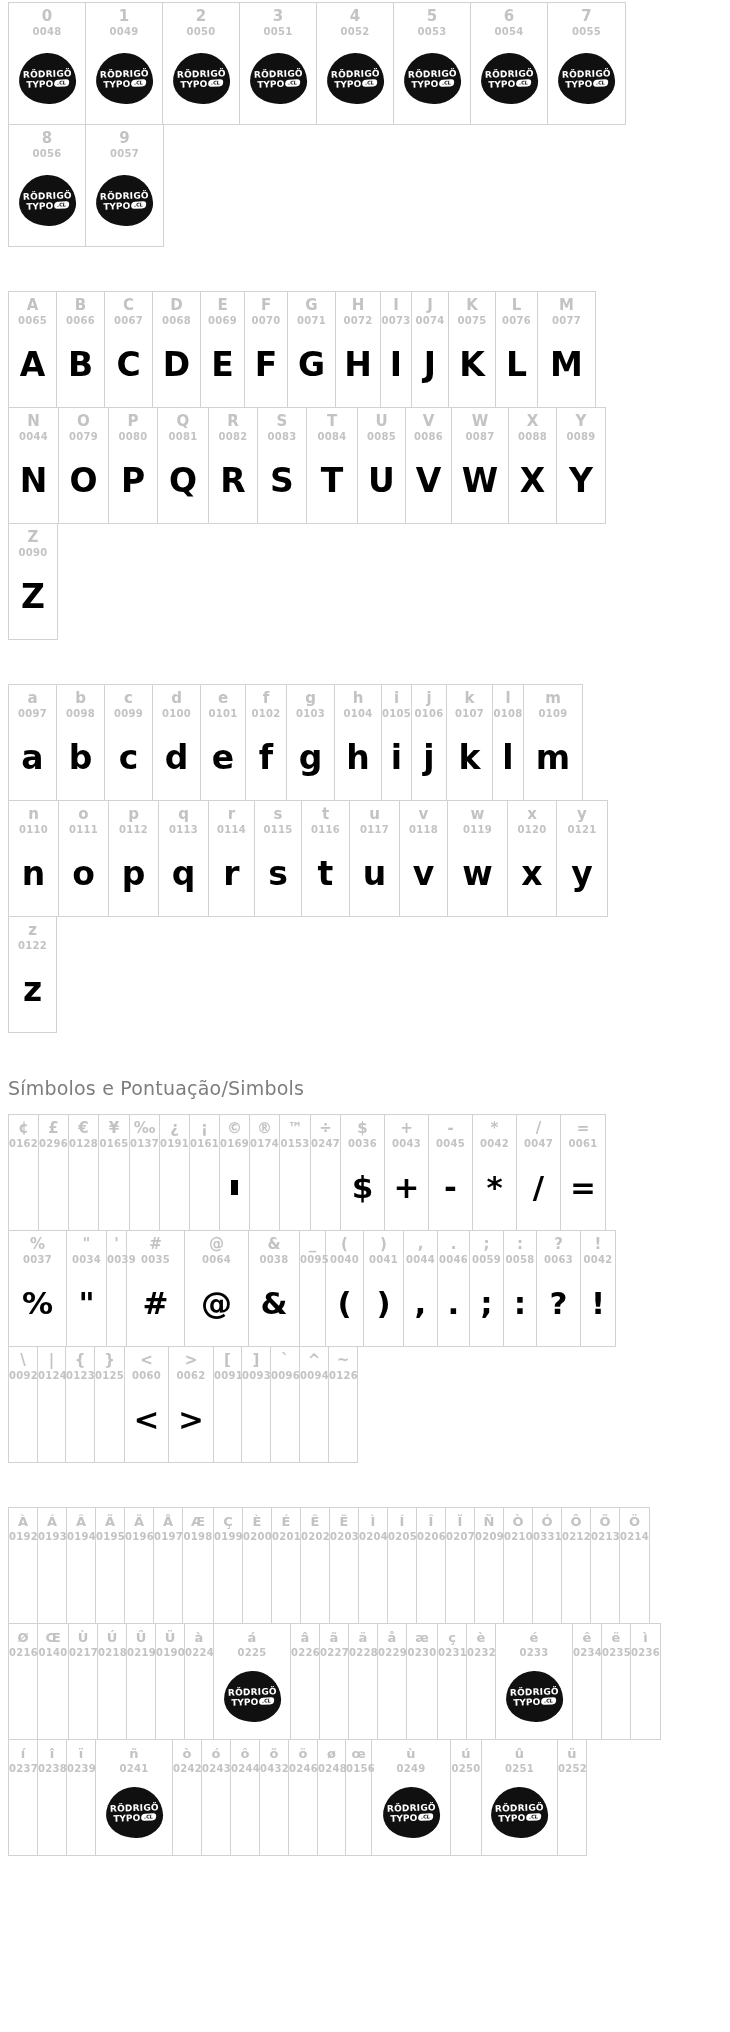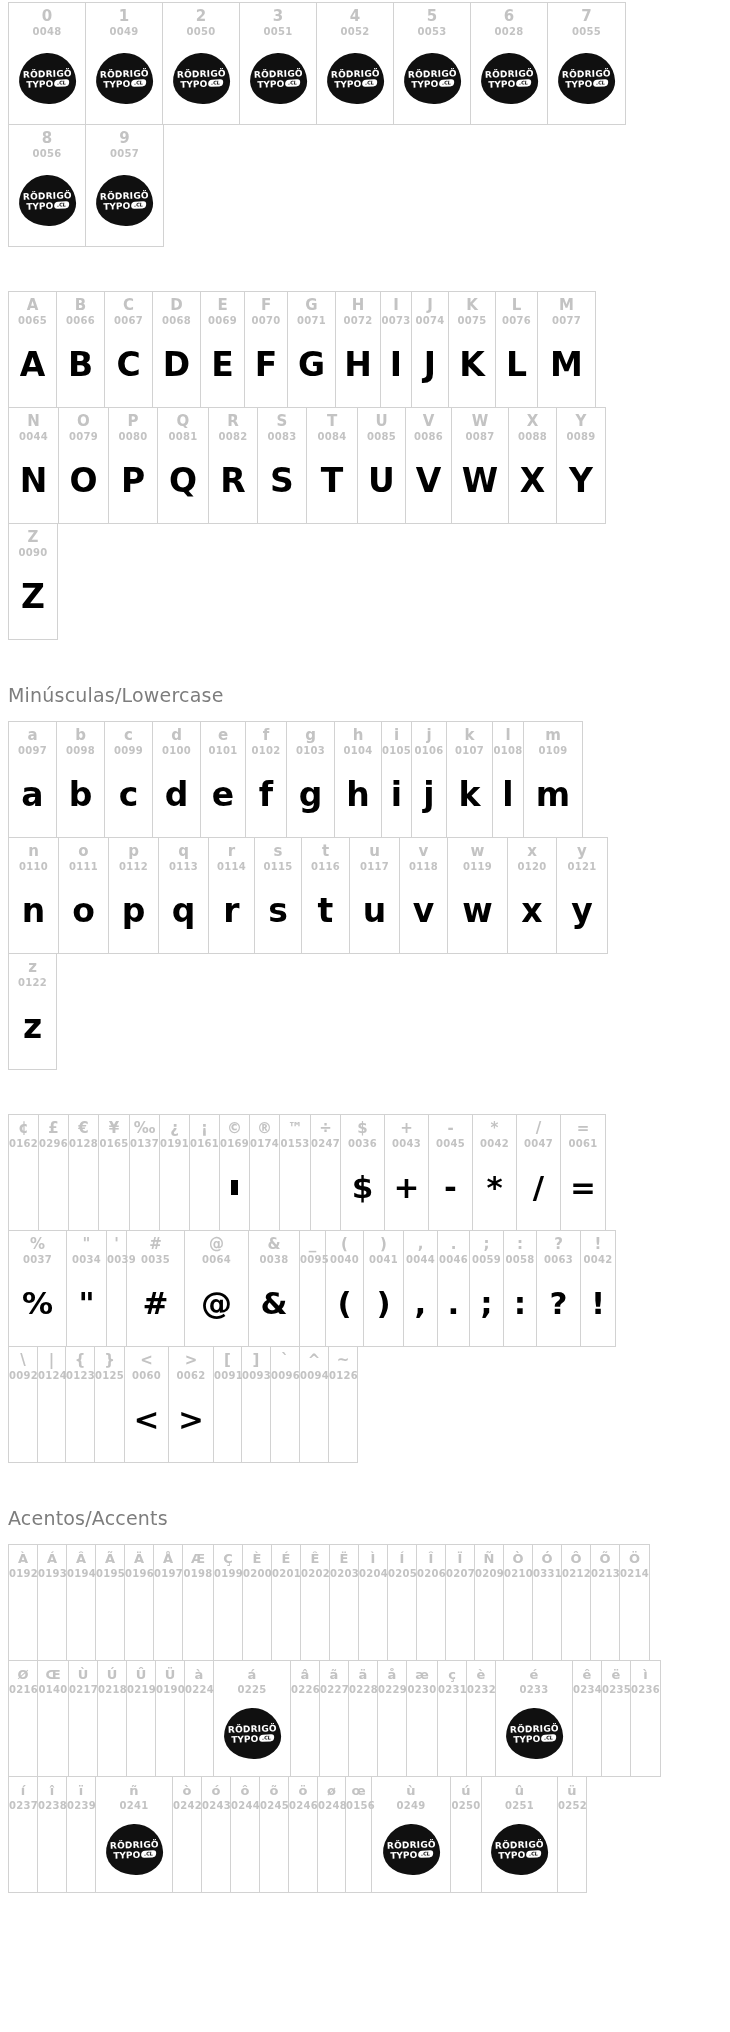--- a/index.html
+++ b/index.html
@@ -196,21 +196,21 @@
               <span class="l1">RÖDRIGÖ</span>
               <span class="l2">
                 <span class="l2t">TYPO</span>
                 <span class="badge">.CL</span>
               </span>
             </span>
           </div>
         </div>
         <div class="glyph-cell" style="width: 77px;">
           <span class="glyph-char">6</span>
-          <span class="glyph-code">0028</span>
+          <span class="glyph-code">0054</span>
           <div class="glyph-slot">
             <span class="logo">
               <span class="l1">RÖDRIGÖ</span>
               <span class="l2">
                 <span class="l2t">TYPO</span>
                 <span class="badge">.CL</span>
               </span>
             </span>
           </div>
         </div>
@@ -440,21 +440,20 @@
       <div class="glyph-row">
         <div class="glyph-cell" style="width: 48px;">
           <span class="glyph-char">Z</span>
           <span class="glyph-code">0090</span>
           <div class="glyph-slot">
             <span class="g-text">Z</span>
           </div>
         </div>
       </div>
     </div>
-    <h2 class="section-title">Minúsculas/Lowercase</h2>
     <div class="glyph-table sec-lowercase">
       <div class="glyph-row">
         <div class="glyph-cell" style="width: 48px;">
           <span class="glyph-char">a</span>
           <span class="glyph-code">0097</span>
           <div class="glyph-slot">
             <span class="g-text">a</span>
           </div>
         </div>
         <div class="glyph-cell" style="width: 48px;">
@@ -631,20 +630,21 @@
       <div class="glyph-row">
         <div class="glyph-cell" style="width: 47px;">
           <span class="glyph-char">z</span>
           <span class="glyph-code">0122</span>
           <div class="glyph-slot">
             <span class="g-text">z</span>
           </div>
         </div>
       </div>
     </div>
+    <h2 class="section-title">Símbolos e Pontuação/Simbols</h2>
     <div class="glyph-table sec-symbols">
       <div class="glyph-row">
         <div class="glyph-cell" style="width: 30px;">
           <span class="glyph-char">¢</span>
           <span class="glyph-code">0162</span>
           <div class="glyph-slot"></div>
         </div>
         <div class="glyph-cell" style="width: 30px;">
           <span class="glyph-char">£</span>
           <span class="glyph-code">0296</span>
@@ -898,21 +898,20 @@
           <span class="glyph-code">0094</span>
           <div class="glyph-slot"></div>
         </div>
         <div class="glyph-cell" style="width: 28px;">
           <span class="glyph-char">~</span>
           <span class="glyph-code">0126</span>
           <div class="glyph-slot"></div>
         </div>
       </div>
     </div>
-    <h2 class="section-title">Acentos/Accents</h2>
     <div class="glyph-table sec-accents">
       <div class="glyph-row">
         <div class="glyph-cell" style="width: 29px;">
           <span class="glyph-char">À</span>
           <span class="glyph-code">0192</span>
           <div class="glyph-slot"></div>
         </div>
         <div class="glyph-cell" style="width: 29px;">
           <span class="glyph-char">Á</span>
           <span class="glyph-code">0193</span>
@@ -1171,21 +1170,21 @@
           <span class="glyph-code">0243</span>
           <div class="glyph-slot"></div>
         </div>
         <div class="glyph-cell" style="width: 29px;">
           <span class="glyph-char">ô</span>
           <span class="glyph-code">0244</span>
           <div class="glyph-slot"></div>
         </div>
         <div class="glyph-cell" style="width: 29px;">
           <span class="glyph-char">õ</span>
-          <span class="glyph-code">0245</span>
+          <span class="glyph-code">0432</span>
           <div class="glyph-slot"></div>
         </div>
         <div class="glyph-cell" style="width: 29px;">
           <span class="glyph-char">ö</span>
           <span class="glyph-code">0246</span>
           <div class="glyph-slot"></div>
         </div>
         <div class="glyph-cell" style="width: 28px;">
           <span class="glyph-char">ø</span>
           <span class="glyph-code">0248</span>

